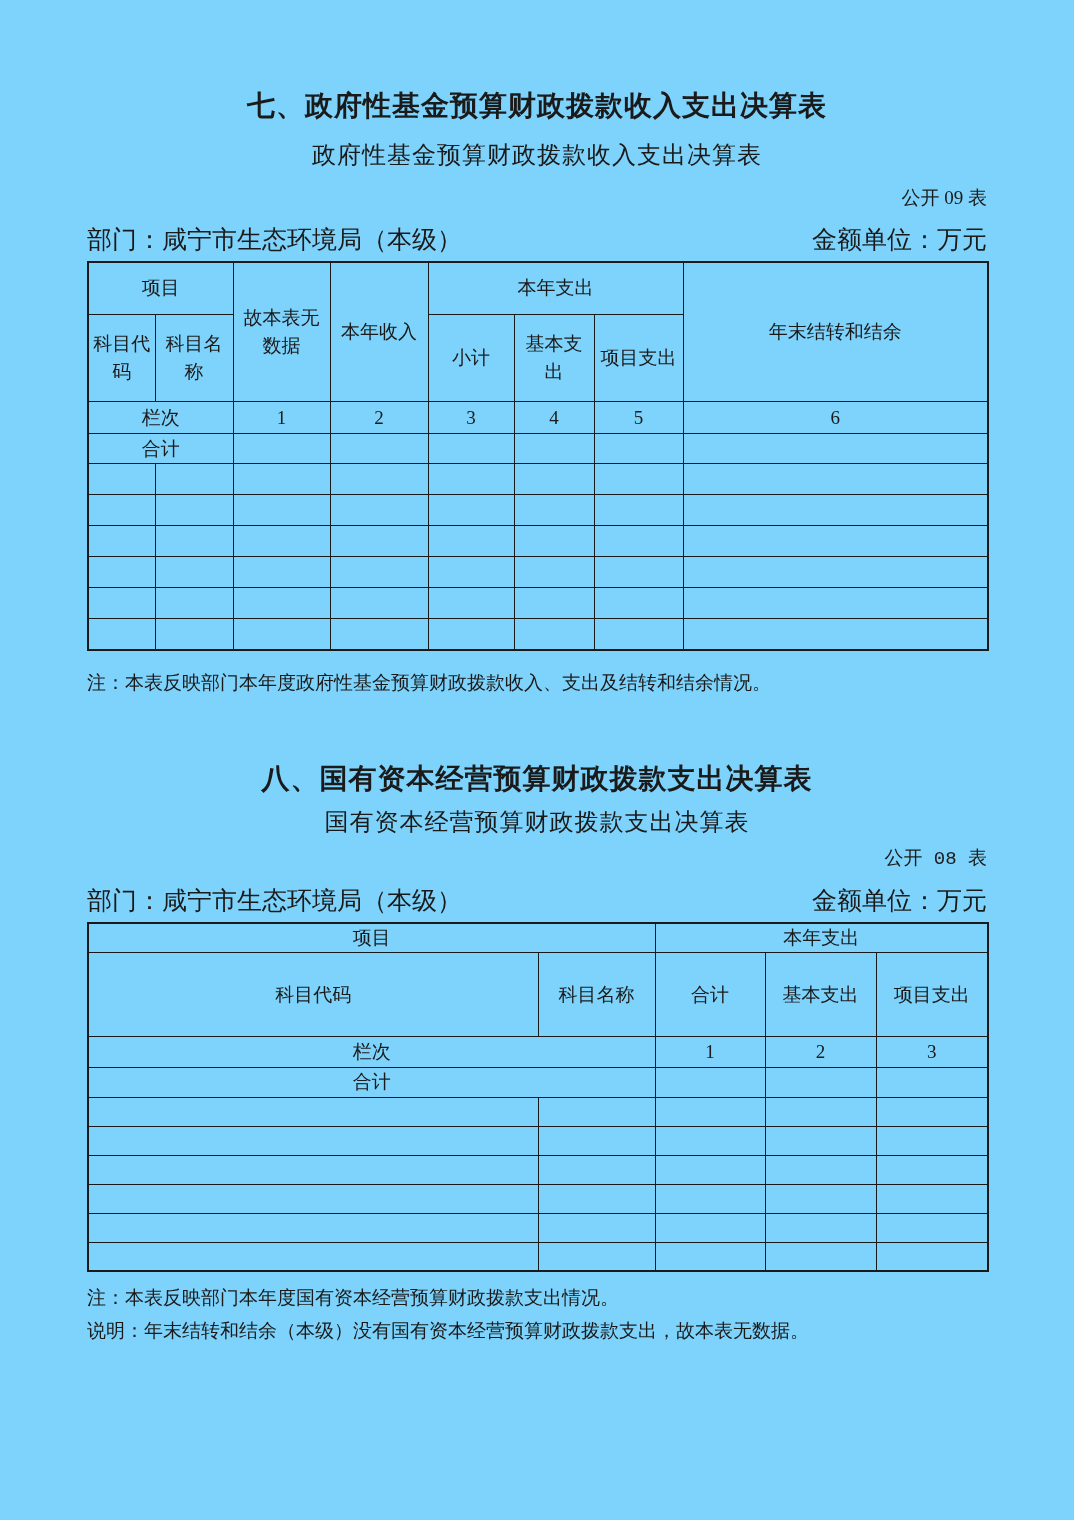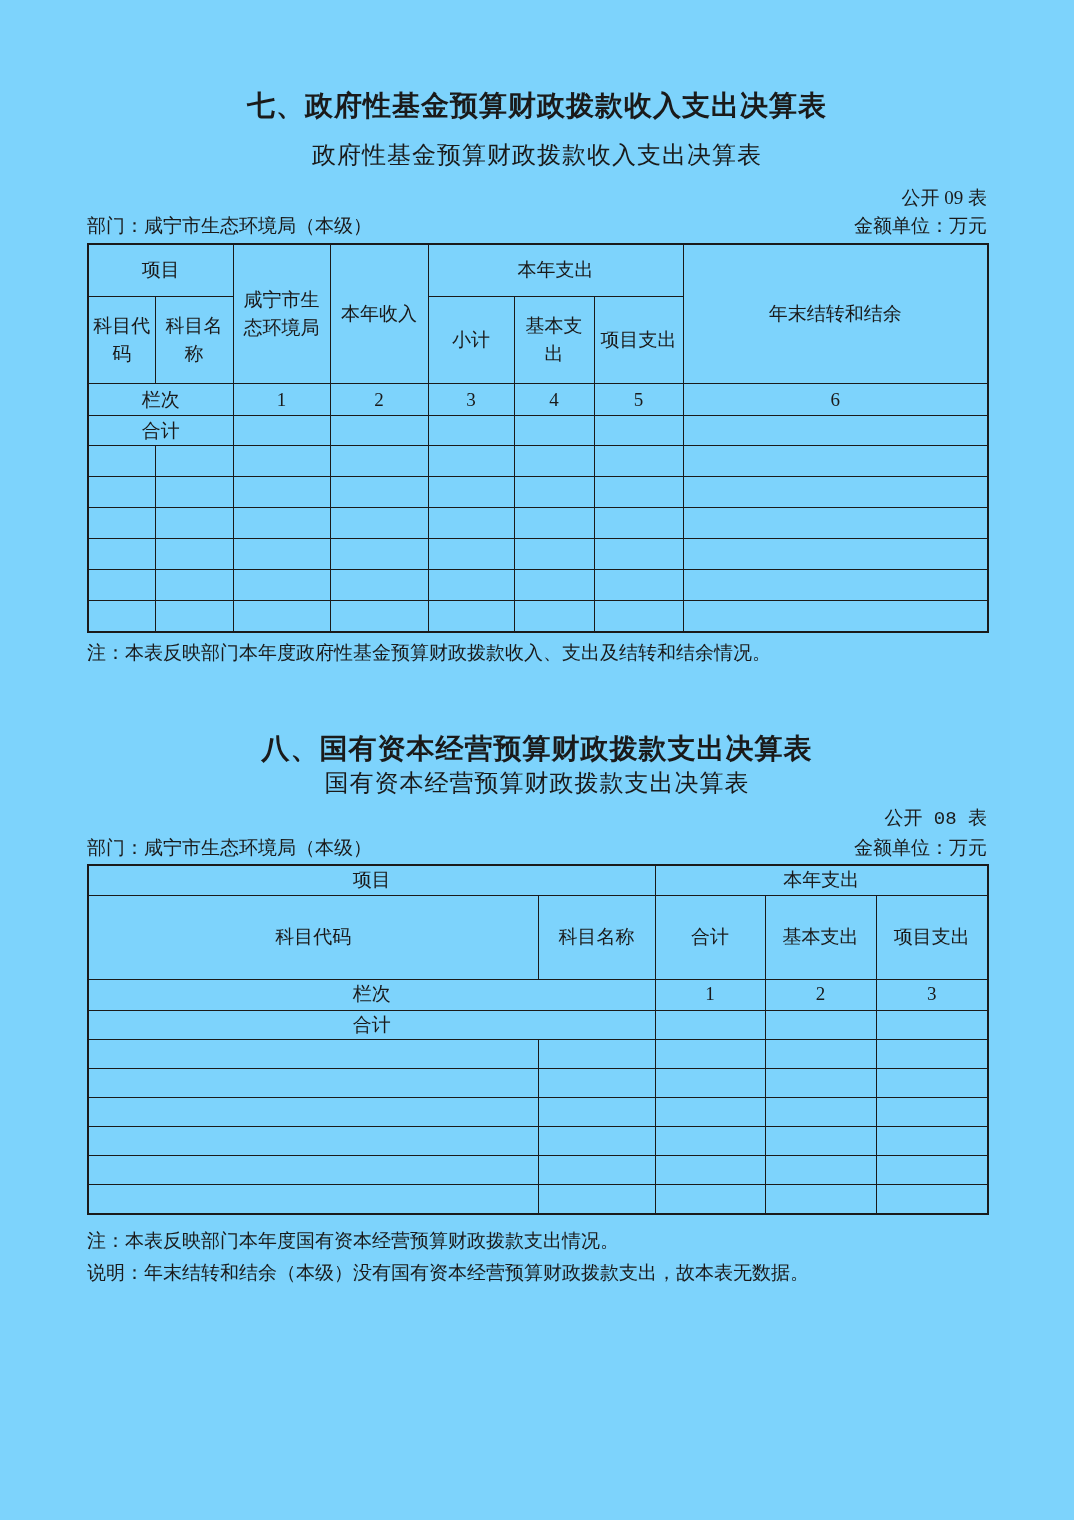--- a/index.html
+++ b/index.html
@@ -34,23 +34,23 @@
   }
   .sheet-label {
     text-align: right;
     font-size: 19px;
     line-height: 1.3;
     margin-top: 14px;
   }
   .meta-row {
     display: flex;
     justify-content: space-between;
-    font-size: 19px;
+    font-size: 25px;
     line-height: 1.3;
-    margin-top: 4px;
+    margin-top: 14px;
     margin-bottom: 4px;
   }
 
   table.budget-table {
     border-collapse: collapse;
     table-layout: fixed;
     width: 900px;
     margin-top: 2px;
     border: 2px solid #1a1a1a;
     padding-left: 24px;
@@ -63,25 +63,25 @@
     vertical-align: middle;
     padding: 0 2px;
     line-height: 1.5;
     word-break: break-all;
   }
   .wrap3 { padding: 0 16px; }   
   .wrap2 { padding: 0 11px; }   
   .pad6  { padding: 0 6px; }
   .pad8  { padding: 0 8px; }
 
-  .notes { font-size: 19px; line-height: 1.7; margin-top: 4px; }
+  .notes { font-size: 19px; line-height: 1.7; margin-top: 16px; }
   .notes .line { display: block; }
 
   .section-2 { margin-top: 62px; }
-  .section-2 .doc-subtitle { margin-top: 0; }
+  .section-2 .doc-subtitle { margin-top: 10px; }
   .section-2 .sheet-label { margin-top: 8px; font-family: Liberation Mono, monospace; }
   .notes-2 { margin-top: 10px; }
 
   .page-number {
     position: absolute;
     top: 1405px;
     left: 0;
     width: 100%;
     text-align: right;
     font-size: 15px;
@@ -111,21 +111,21 @@
             <col style="width:97px">
             <col style="width:98px">
           <col style="width:86px">
             <col style="width:80px">
             <col style="width:89px">
             <col style="width:305px">
         </colgroup>
         <tbody>
             <tr style="height:53px">
           <th colspan="2">项目</th>
-          <th rowspan="2" class="wrap3">咸宁市生态环境局</th>
+          <th rowspan="2" class="wrap3">故本表无数据</th>
           <th rowspan="2" class="wrap3">本年收入</th>
           <th colspan="3">本年支出</th>
           <th rowspan="2">年末结转和结余</th>
         </tr>
         <tr style="height:87px">
           <th class="wrap2">科目代码</th>
           <th class="wrap2">科目名称</th>
           <th>小计</th>
           <th class="pad6">基本支出</th>
           <th class="pad8">项目支出</th>

